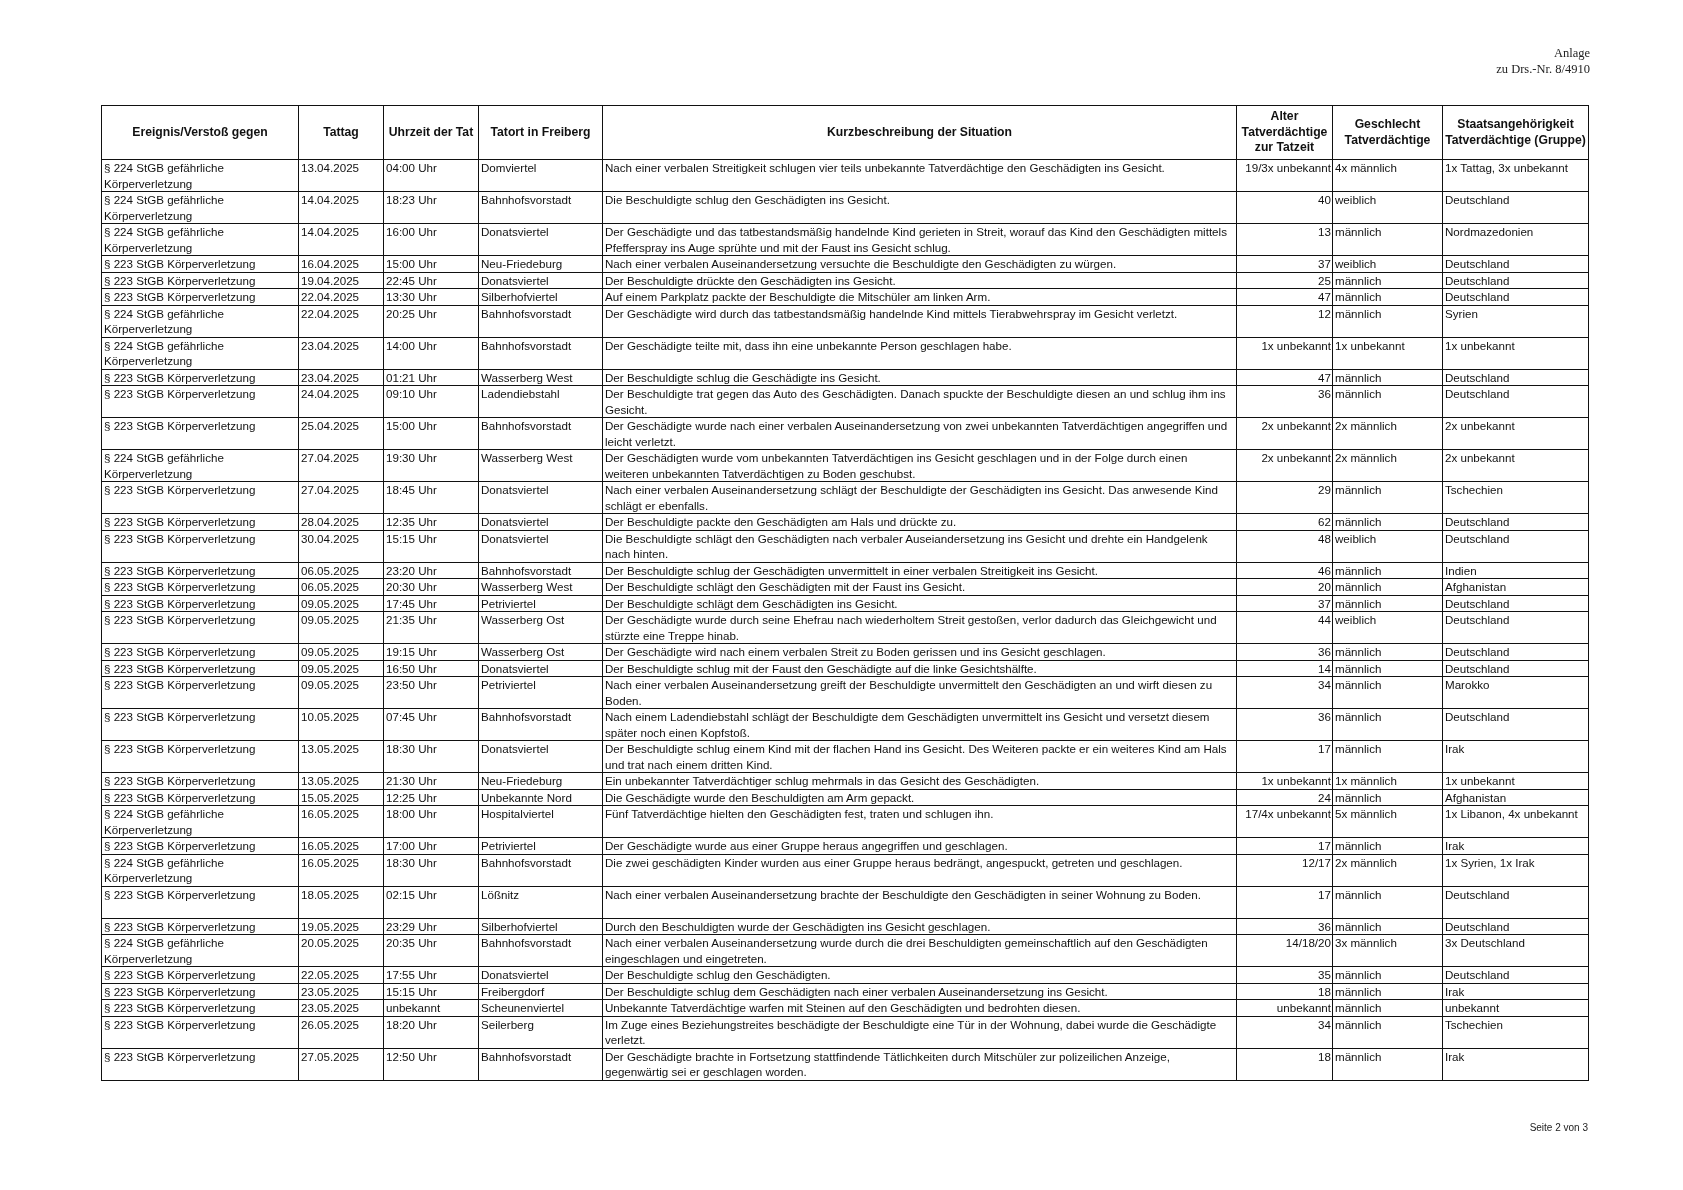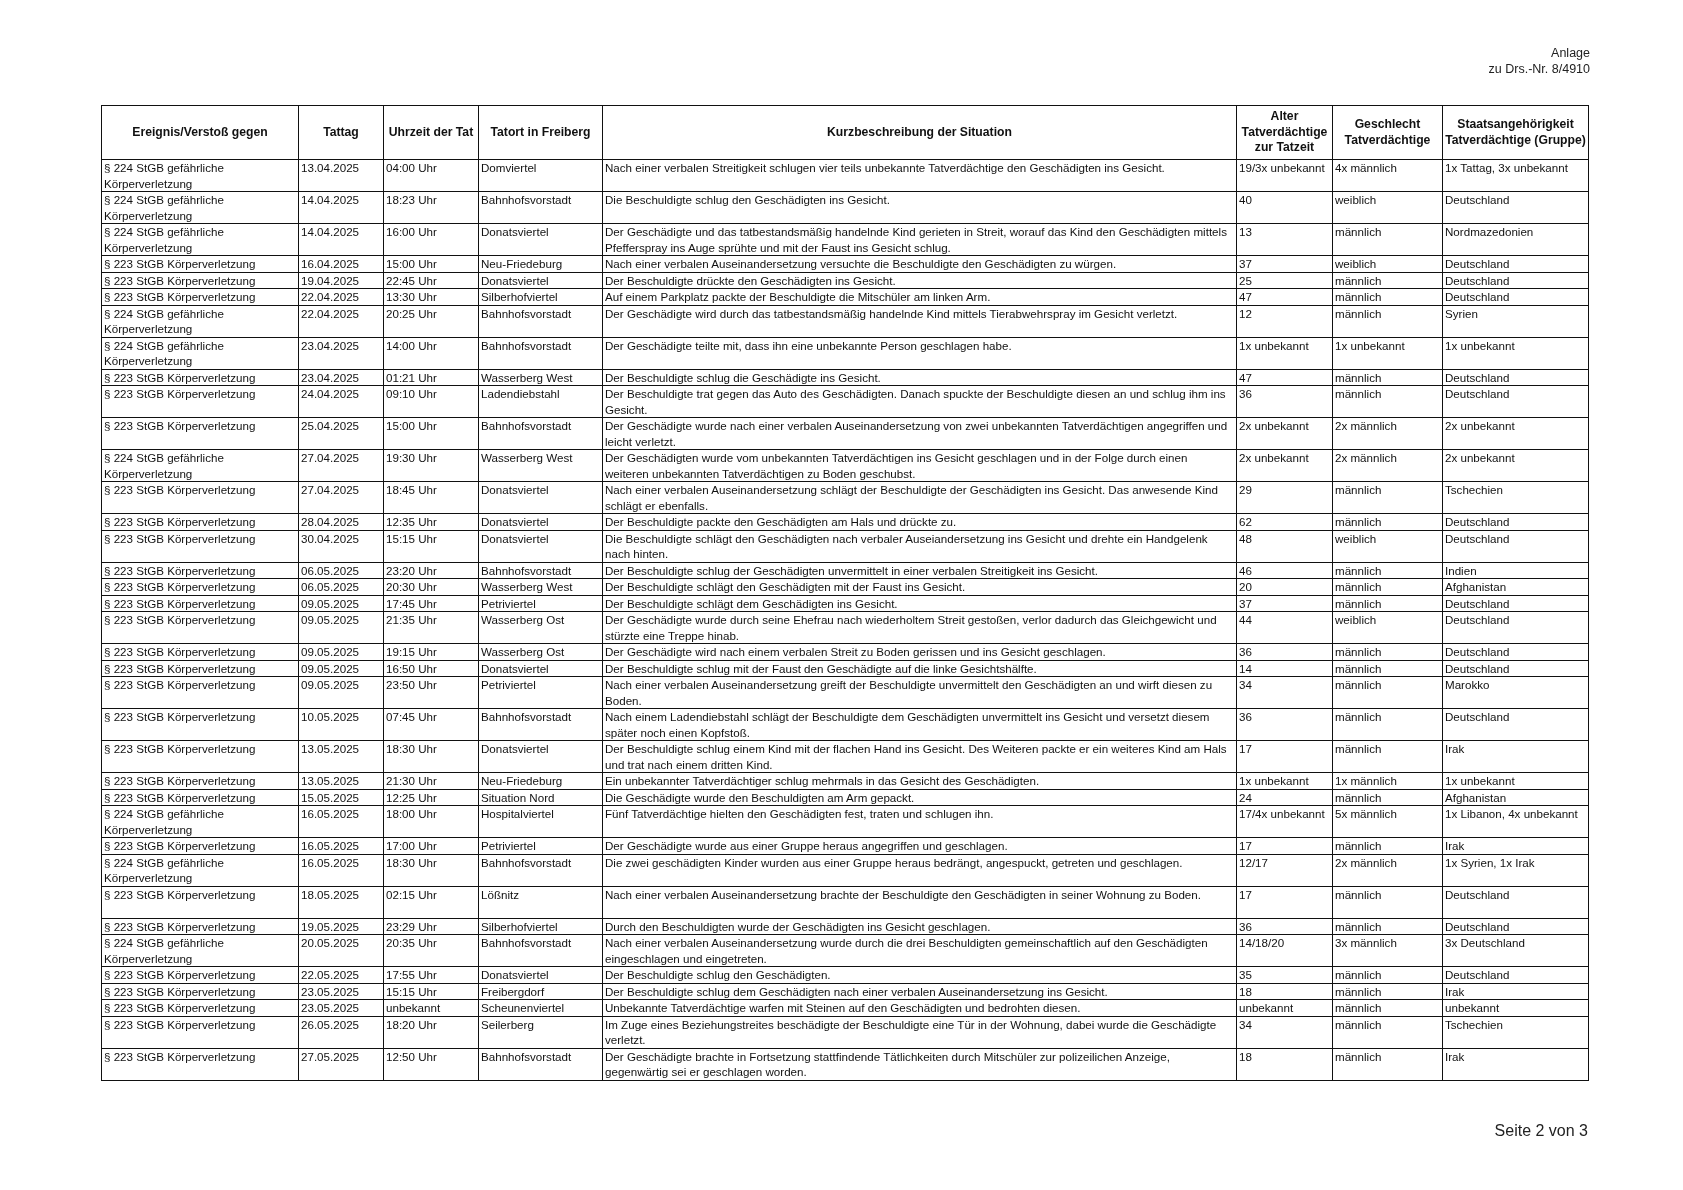--- a/index.html
+++ b/index.html
@@ -1,27 +1,27 @@
 <!DOCTYPE html>
 <html><head>
 <meta charset="utf-8">
 <style>
   html, body { margin: 0; padding: 0; background: #ffffff; }
   body { width: 1683px; height: 1190px; position: relative; overflow: hidden;
          font-family: "Liberation Sans", sans-serif; color: #111; }
   .anlage { position: absolute; right: 93px; top: 45px; text-align: right;
-            font-size: 12.5px; line-height: 16px; color: #222; }
-  .footer { position: absolute; right: 95px; top: 1122px; font-size: 16px; color: #222; text-align: center; }
+            font-size: 12.5px; line-height: 16px; color: #222; font-family: Liberation Serif, serif; }
+  .footer { position: absolute; right: 95px; top: 1122px; font-size: 10px; color: #222; text-align: center; }
   table.incidents { position: absolute; left: 101px; top: 105px; width: 1487px;
                     border-collapse: collapse; table-layout: fixed; }
   table.incidents th, table.incidents td { border: 1px solid #111; padding: 0 2px;
                     vertical-align: top; font-size: 11.6px; line-height: 15.5px; }
   table.incidents th { font-weight: bold; text-align: center; vertical-align: middle;
                        height: 53px; border-width: 1.5px; font-size: 12.2px; }
-  table.incidents td.num { text-align: left; padding-right: 1px; margin-left: 32px; }
+  table.incidents td.num { text-align: right; padding-right: 1px; margin-left: 32px; }
   table.incidents tr.r1 td { height: 15.5px; }
   table.incidents tr.r2 td { height: 31px; }
 </style>
 </head>
 <body>
 
 <div class="anlage">
   <div>Anlage</div>
   <div>zu Drs.-Nr. 8/4910</div>
 </div>
@@ -297,21 +297,21 @@
         <td>Neu-Friedeburg</td>
         <td>Ein unbekannter Tatverdächtiger schlug mehrmals in das Gesicht des Geschädigten.</td>
         <td class="num">1x unbekannt</td>
         <td>1x männlich</td>
         <td>1x unbekannt</td>
       </tr>
       <tr class="r1">
         <td>§ 223 StGB Körperverletzung</td>
         <td>15.05.2025</td>
         <td>12:25 Uhr</td>
-        <td>Situation Nord</td>
+        <td>Unbekannte Nord</td>
         <td>Die Geschädigte wurde den Beschuldigten am Arm gepackt.</td>
         <td class="num">24</td>
         <td>männlich</td>
         <td>Afghanistan</td>
       </tr>
       <tr class="r2">
         <td>§ 224 StGB gefährliche Körperverletzung</td>
         <td>16.05.2025</td>
         <td>18:00 Uhr</td>
         <td>Hospitalviertel</td>

